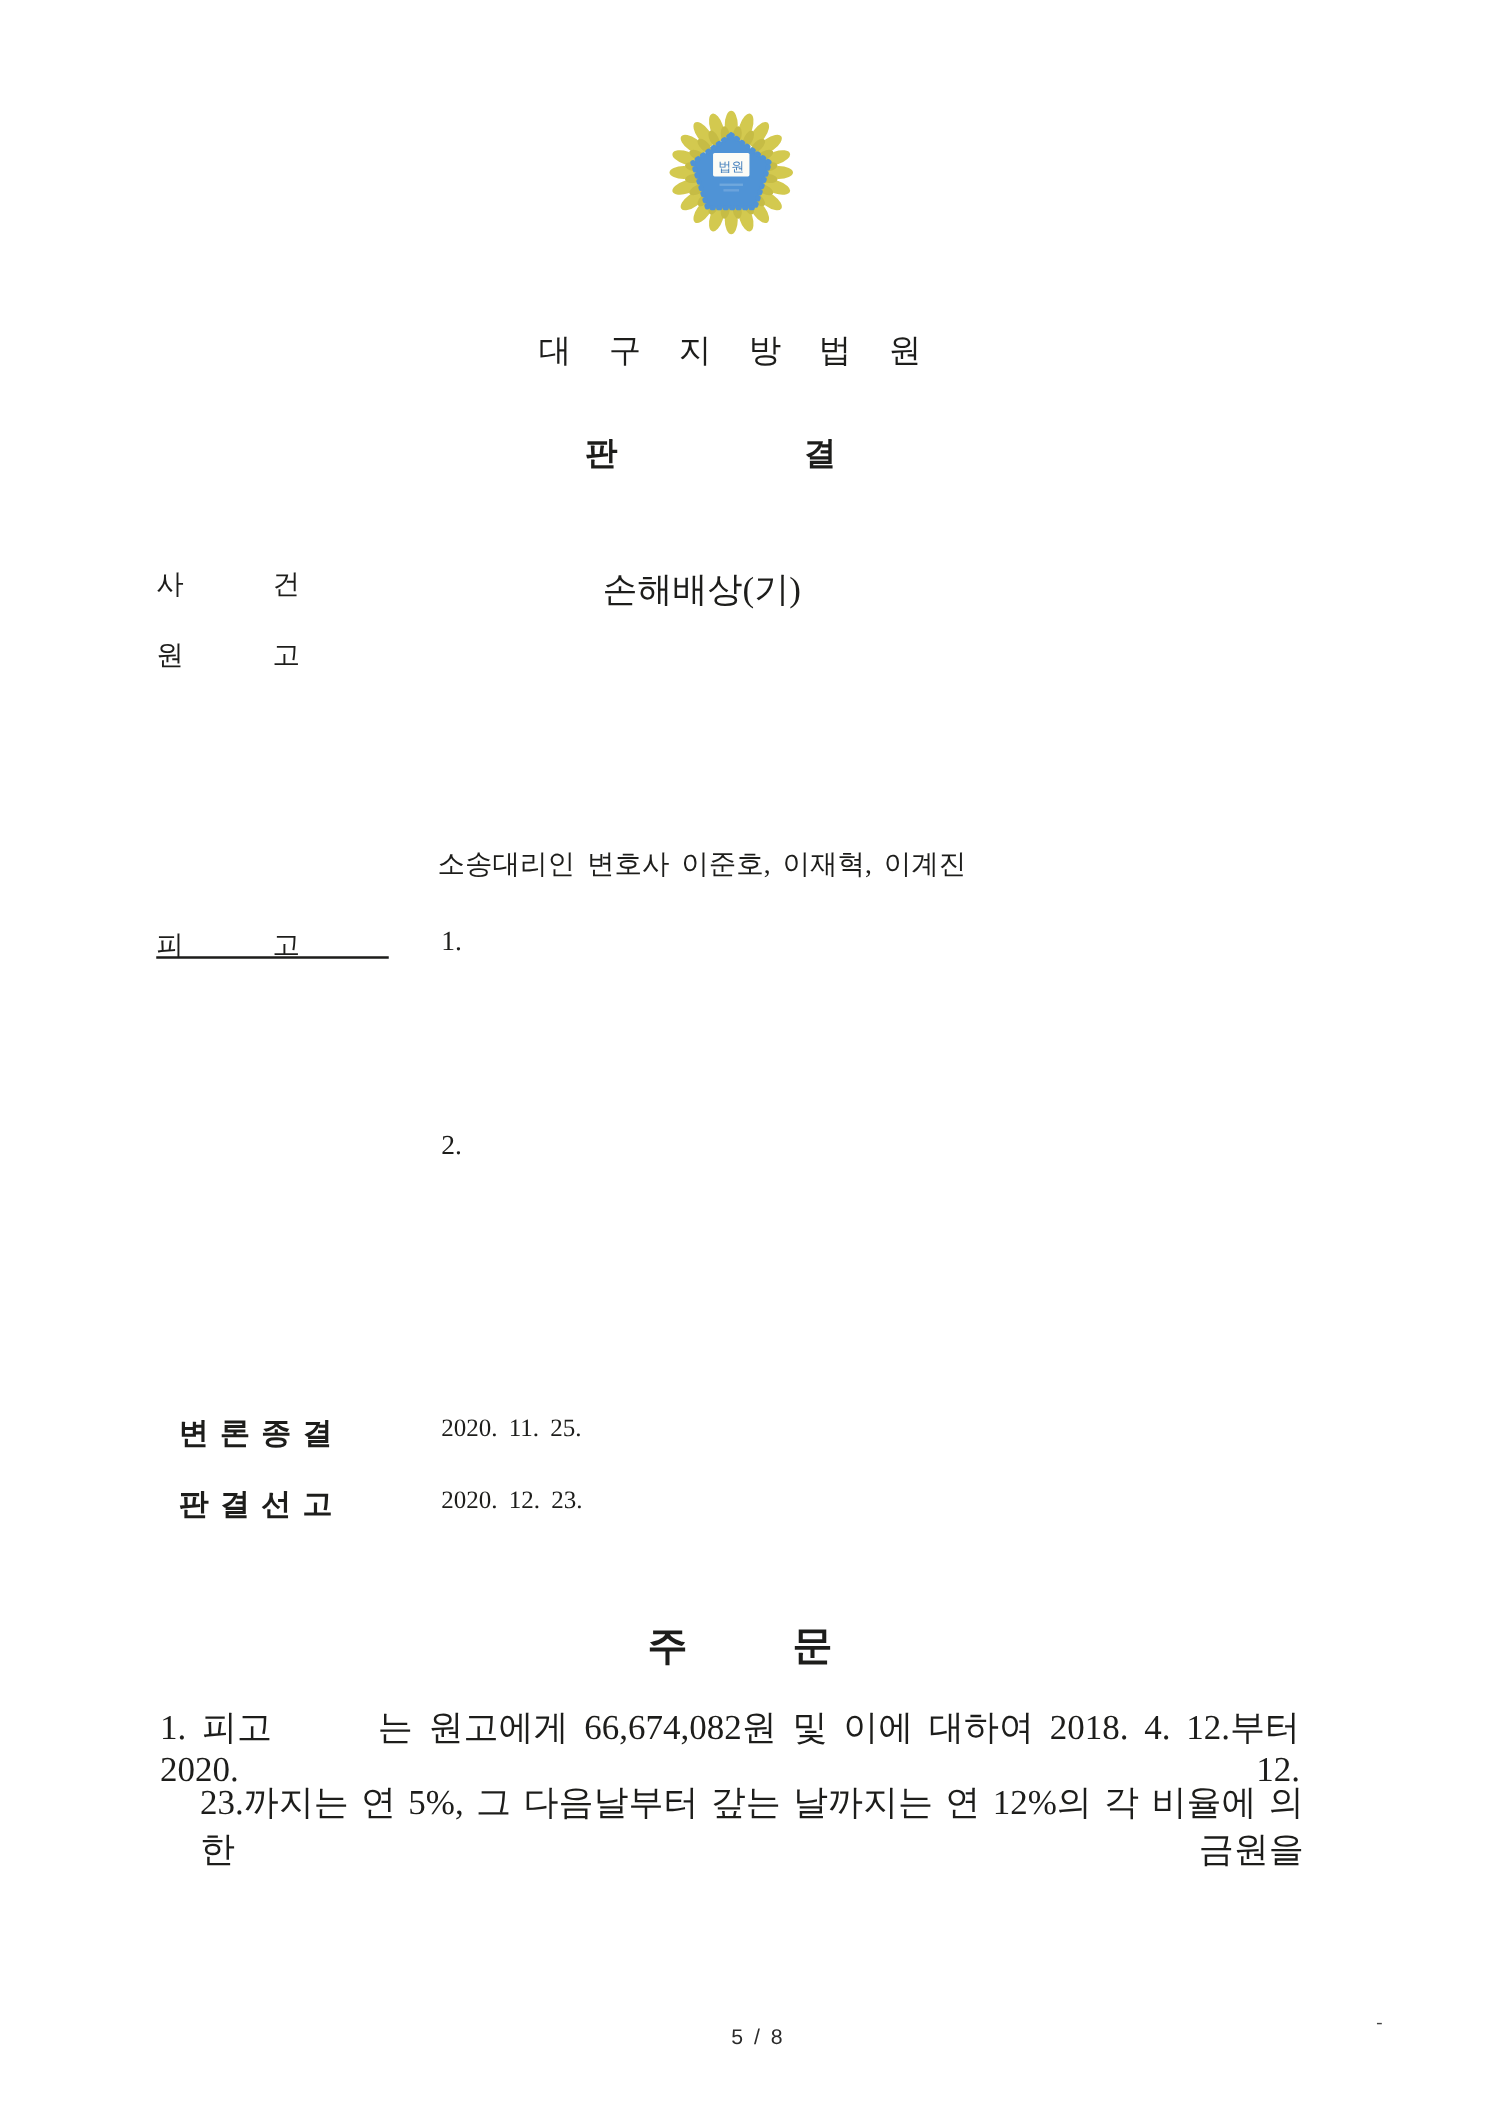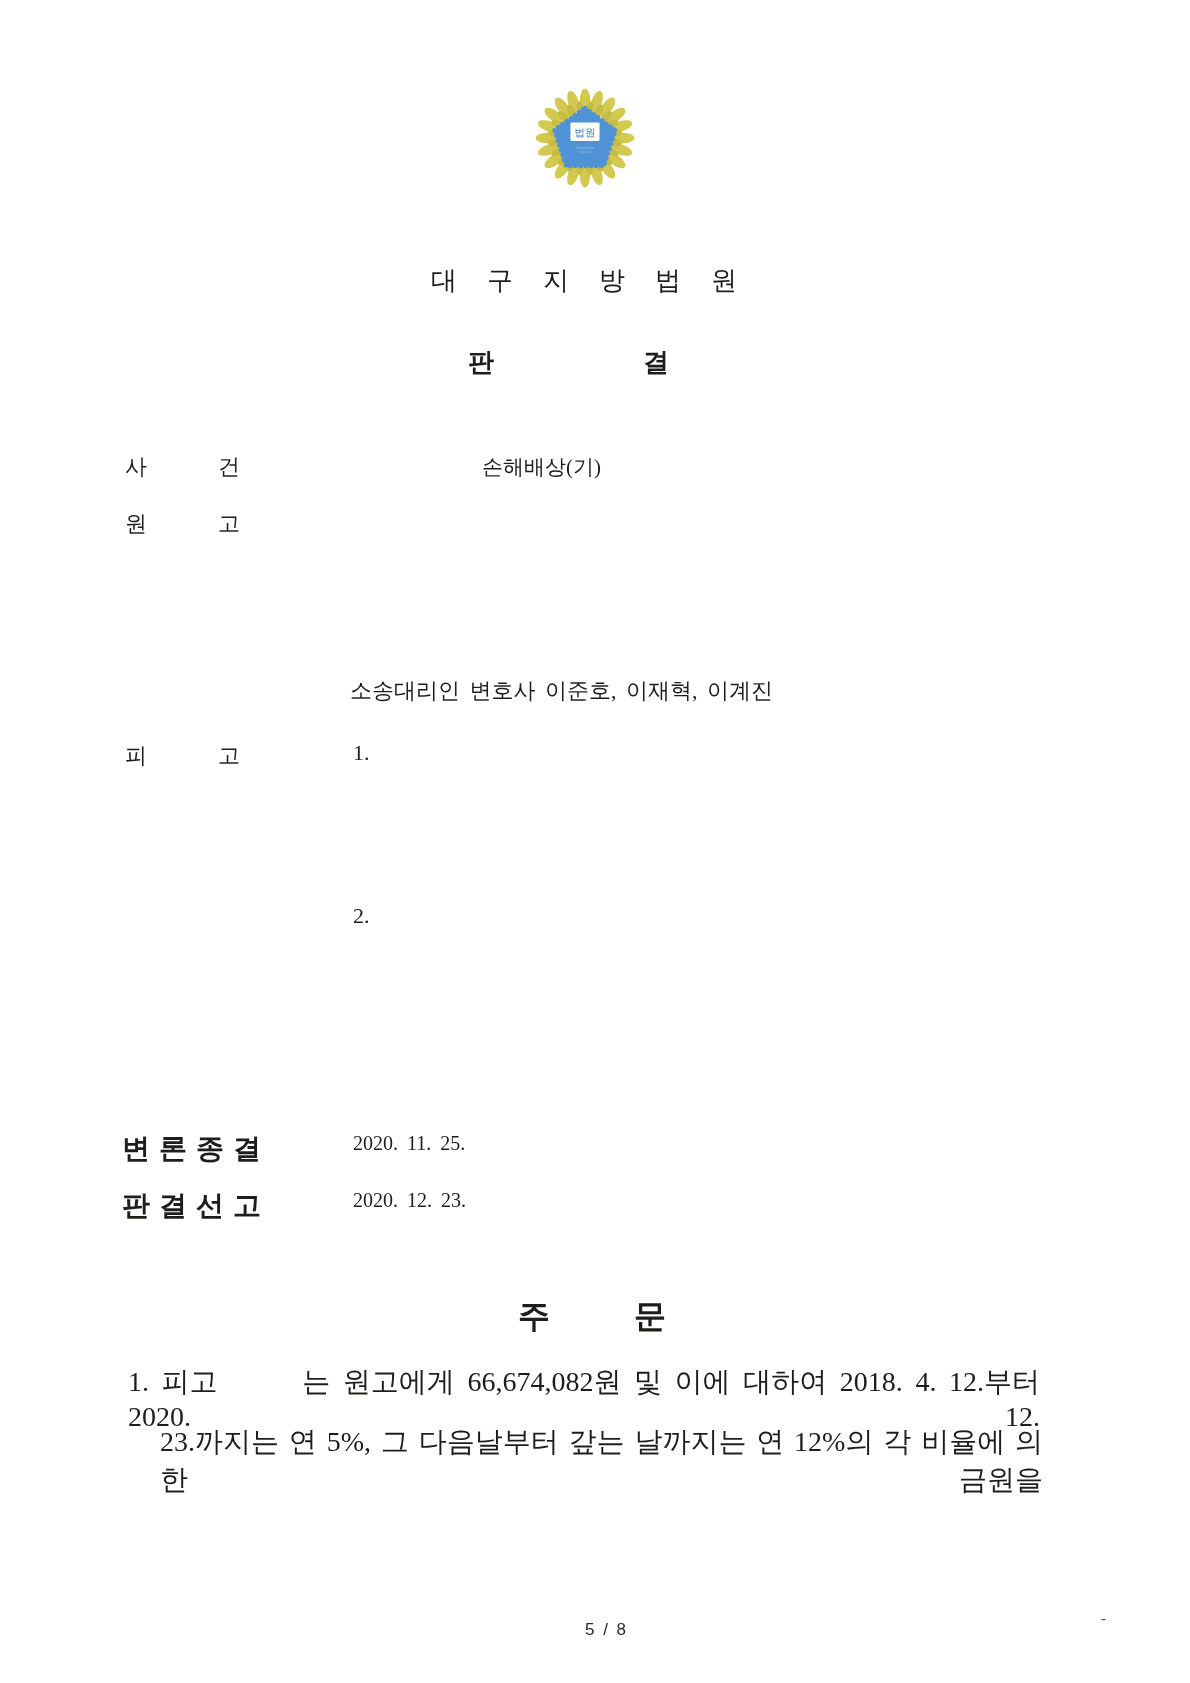--- a/index.html
+++ b/index.html
@@ -5,22 +5,22 @@
   html,body{margin:0;padding:0;}
   body{
     width:1190px;height:1683px;position:relative;background:#ffffff;
     font-family:"Liberation Serif","DejaVu Serif",serif;color:#1d1d1b;
     overflow:hidden;
   }
   .abs{position:absolute;white-space:nowrap;}
   .court-name{left:431px;top:263px;font-size:26px;font-weight:normal;letter-spacing:30px;}
   .doc-type{left:468px;top:345px;font-size:26px;font-weight:bold;letter-spacing:149px;}
   .fld-label{font-size:22px;letter-spacing:71px;left:125px;}
-  .fld-label4{font-size:28px;font-weight:bold;letter-spacing:9px;left:122px;}
-  .fld-value{font-size:21px;}
+  .fld-label4{font-size:24px;font-weight:bold;letter-spacing:9px;left:143px;}
+  .fld-value{font-size:28px;}
   .date-value{font-size:20px;word-spacing:4px;}
   .counsel{left:350px;top:676px;font-size:22px;word-spacing:4px;}
   .list-num{font-size:22px;left:353px;}
   .order-head{left:518px;top:1295px;font-size:32px;font-weight:bold;letter-spacing:84px;}
   .order-line{
     position:absolute;font-size:28px;
     text-align:justify;text-align-last:justify;
     word-spacing:2px;white-space:normal;
   }
   .order-line-1{left:128px;top:1363px;width:912px;}
@@ -92,21 +92,21 @@
 <div class="abs court-name">대구지방법원</div>
 <div class="abs doc-type">판결</div>
 
 <div class="abs fld-label" style="top:452px;">사건</div>
 <div class="abs fld-value" style="left:482px;top:453px;">손해배상(기)</div>
 
 <div class="abs fld-label" style="top:509px;">원고</div>
 
 <div class="abs counsel">소송대리인 변호사 이준호, 이재혁, 이계진</div>
 
-<div class="abs fld-label" style="top:741px;">피고</div>
+<div class="abs fld-label" style="top:741px;text-decoration:underline;">피고</div>
 <div class="abs list-num" style="top:740px;">1.</div>
 <div class="abs list-num" style="top:903px;">2.</div>
 
 <div class="abs fld-label4" style="top:1130px;">변론종결</div>
 <div class="abs date-value" style="left:353px;top:1132px;">2020. 11. 25.</div>
 
 <div class="abs fld-label4" style="top:1187px;">판결선고</div>
 <div class="abs date-value" style="left:353px;top:1189px;">2020. 12. 23.</div>
 
 <div class="abs order-head">주문</div>

